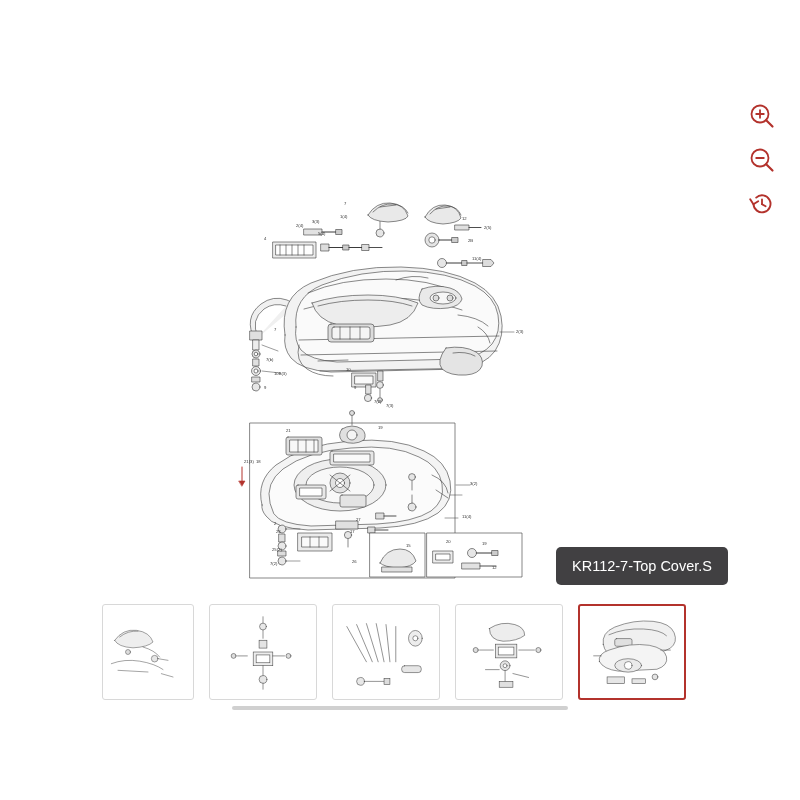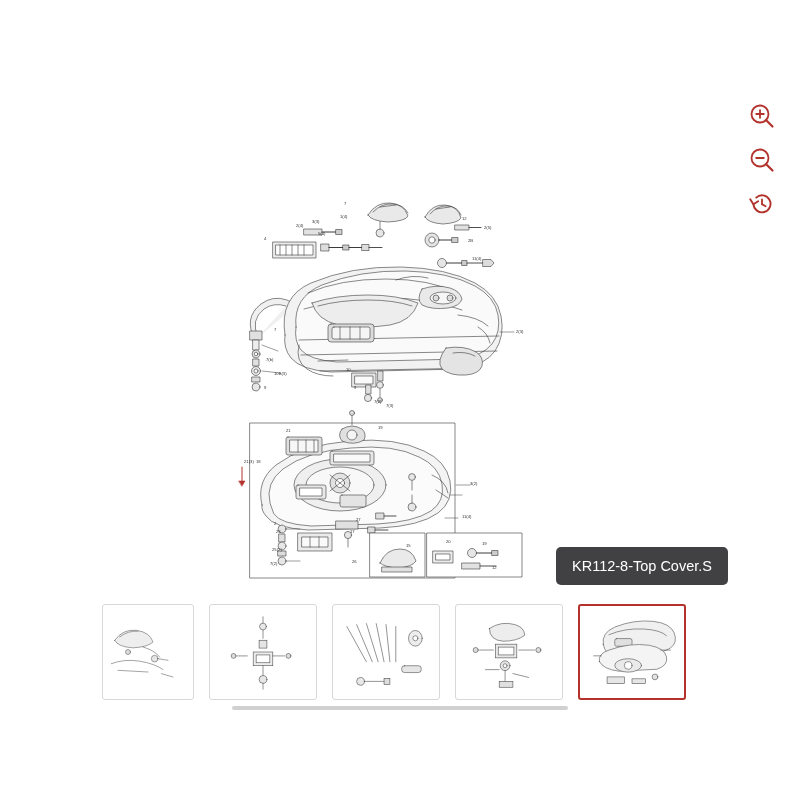--- a/index.html
+++ b/index.html
@@ -461,21 +461,21 @@
           <text x="206" y="362">15</text>
           <text x="246" y="358">20</text>
           <text x="282" y="360">19</text>
           <text x="292" y="384">12</text>
         </g>
       </svg>
     </div>
   </div>
 
   <div class="hover-label">
-    <span>KR112-8-Top Cover.S</span>
+    <span>KR112-7-Top Cover.S</span>
   </div>
 
   <div class="filmstrip">
 
     <div class="thumb partial-left">
       <svg viewBox="0 0 108 96">
         <g fill="none" stroke="#4a4a4a" stroke-width="0.6" stroke-linecap="round">
           <path d="M14 34 q10 -14 26 -12 q16 2 20 14 q-6 6 -24 7 q-18 -1 -22 -9z" fill="#eee"></path>
           <path d="M20 30 q10 -8 22 -7"></path>
           <path d="M48 42 q14 4 20 12"></path>

